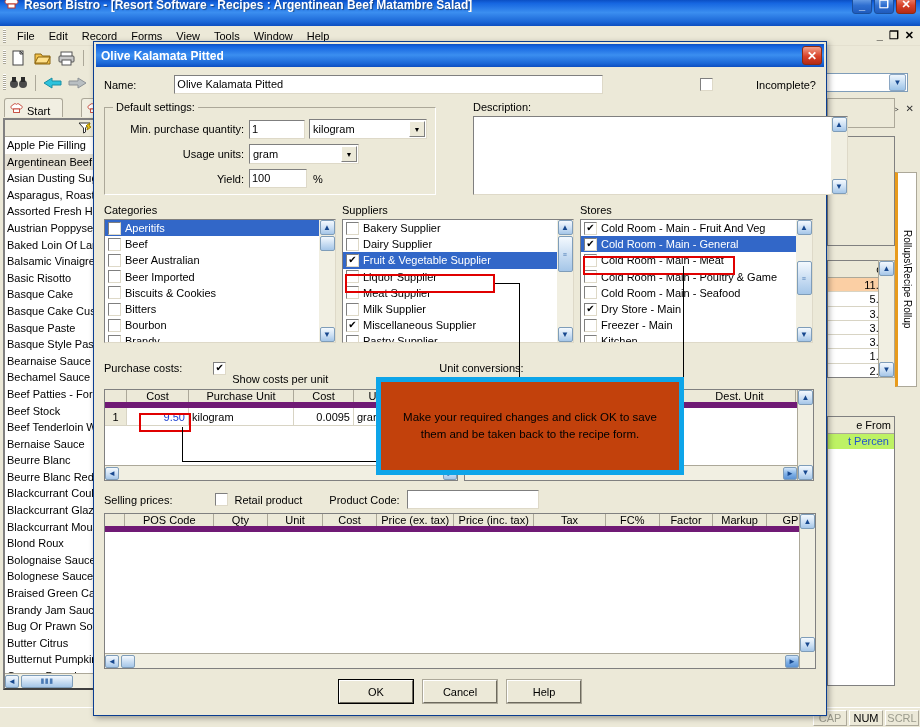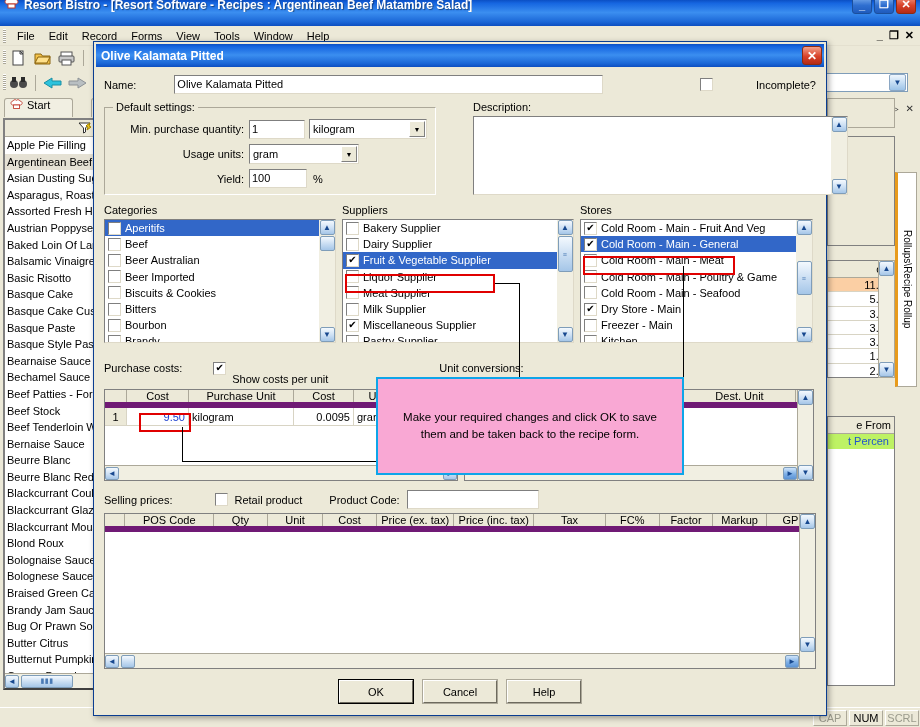--- a/index.html
+++ b/index.html
@@ -66,22 +66,22 @@
     margin-left:auto; width:17px; height:17px; margin-right:1px;
     background:linear-gradient(180deg,#eff6fd,#c6def4 50%,#9cc3e8);
     border:1px solid #8ba7c4; border-radius:2px;
     display:flex; align-items:center; justify-content:center; color:#17488f; font-size:8px;
   }
 
   
   .tabrow { height:22px; display:flex; align-items:flex-end; padding-left:4px; position:relative; }
   .tab {
     height:19px; border:1px solid #aca899; border-bottom:none;
-    background:#f1efe2; display:flex; align-items:flex-start; gap:3px;
-    padding:0 22px 0 5px; margin-right:18px; font-size:11px;
+    background:#f1efe2; display:flex; align-items:flex-end; gap:3px;
+    padding:0 12px 0 5px; margin-right:18px; font-size:11px;
     border-radius:3px 3px 0 0;
   }
   .tabrow-right { position:absolute; right:6px; bottom:3px; display:flex; gap:7px; font-size:10px; color:#333; }
 
   
   .leftpanel {
     position:absolute; left:3px; top:118px; width:94px; bottom:37px;
     border:2px solid #404040; border-top-color:#808080; border-left-color:#808080;
     background:#fff; display:flex; flex-direction:column;
   }
@@ -220,21 +220,21 @@
     border:1px solid #fff; border-right-color:#6d6a5e; border-bottom-color:#6d6a5e;
     outline:1px solid #aca899;
     font-size:11px; display:flex; align-items:center; justify-content:center;
     font-family:"Liberation Sans",sans-serif;
   }
   .btn.def { outline:1px solid #000; }
 
   
   .redbox { position:absolute; border:2px solid #e00000; pointer-events:none; }
   .callout {
-    position:absolute; background:#f9a8d4; border:2px solid #0ea5e9;
+    position:absolute; background:#c2410c; border:5px solid #0ea5e9;
     display:flex; align-items:center; justify-content:center; text-align:center;
     font-size:11.5px; line-height:1.5; padding:6px 14px; color:#000;
   }
   .leader { position:absolute; background:#000; }
 </style>
 </head>
 <body>
 
 <div id="app-window">
 

